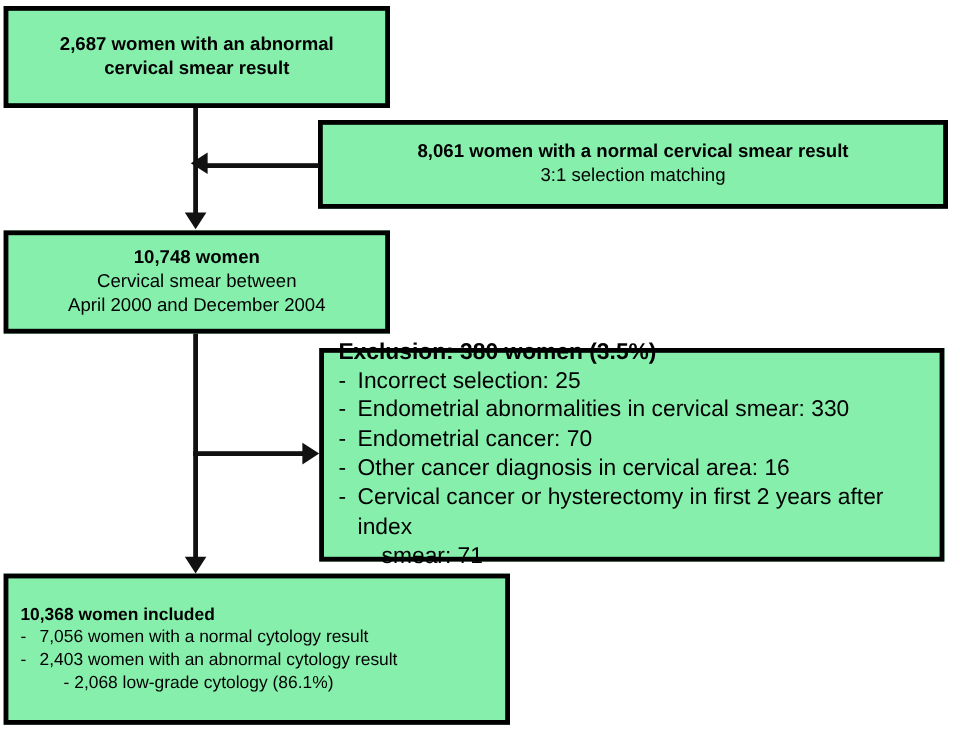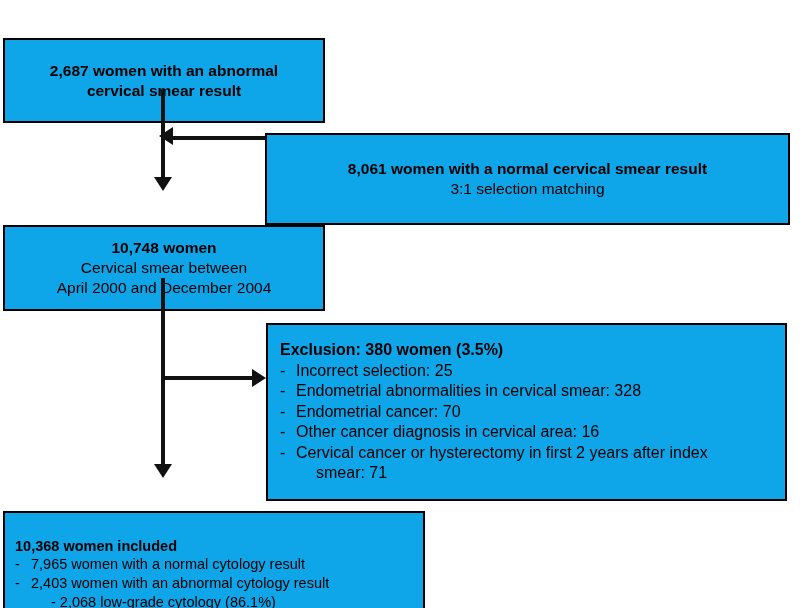--- a/index.html
+++ b/index.html
@@ -14,24 +14,23 @@
   #flowchart {
     position: relative;
     width: 800px;
     height: 608px;
     background: #ffffff;
     overflow: hidden;
   }
   .box {
     position: absolute;
     box-sizing: border-box;
-    border: 2px solid #000000;
-    background: #0ea5e9;
+    border: 4px solid #000000;
+    background: #86efac;
     line-height: 1.28;
-    margin-top: 33px;
   }
   .box-center {
     display: flex;
     flex-direction: column;
     align-items: center;
     justify-content: center;
     text-align: center;
   }
   .box-left {
     display: flex;
@@ -103,31 +102,31 @@
     border-bottom: 9px solid transparent;
     border-left: 14px solid #111111;
   }
 
   
   #box-abnormal-smear {
     left: 3px; top: 5px; width: 322px; height: 85px;
     font-size: 15.5px;
   }
   #box-normal-smear {
-    left: 265px; top: 100px; width: 525px; height: 92px;
+    left: 265px; top: 100px; width: 525px; height: 74px;
     font-size: 15.5px;
     text-align: center;
   }
   #box-total-cohort {
     left: 3px; top: 192px; width: 322px; height: 86px;
     font-size: 15.5px;
   }
   #box-exclusion {
     left: 266px; top: 290px; width: 521px; height: 178px;
-    font-size: 16px;
+    font-size: 19px;
     padding: 8px 6px 8px 12px;
   }
   #box-included {
     left: 3px; top: 478px; width: 422px; height: 126px;
     font-size: 14.5px;
     padding: 6px 24px 6px 10px;
   }
 </style>
 </head>
 <body>
@@ -152,21 +151,21 @@
 
   <div class="box box-left" id="box-exclusion">
     <span class="ln b">Exclusion: 380  women (3.5%)</span>
 
     <div class="bullet-row">
       <span class="bullet-mark r">-</span>
       <span class="bullet-text r">Incorrect selection: 25</span>
     </div>
     <div class="bullet-row">
       <span class="bullet-mark r">-</span>
-      <span class="bullet-text r">Endometrial abnormalities in cervical smear: 328</span>
+      <span class="bullet-text r">Endometrial abnormalities in cervical smear: 330</span>
     </div>
     <div class="bullet-row">
       <span class="bullet-mark r">-</span>
       <span class="bullet-text r">Endometrial cancer: 70</span>
     </div>
     <div class="bullet-row">
       <span class="bullet-mark r">-</span>
       <span class="bullet-text r">Other cancer diagnosis in cervical area: 16</span>
     </div>
     <div class="bullet-row">
@@ -176,21 +175,21 @@
     <div class="indent-row">
       <span class="ln r">smear: 71</span>
     </div>
   </div>
 
   <div class="box box-left" id="box-included">
     <span class="ln"><span class="b">10,368</span> <span class="b">women included</span></span>
 
     <div class="bullet-row">
       <span class="bullet-mark r">-</span>
-      <span class="bullet-text r">7,965  women with a normal cytology result</span>
+      <span class="bullet-text r">7,056  women with a normal cytology result</span>
     </div>
     <div class="bullet-row">
       <span class="bullet-mark r">-</span>
       <span class="bullet-text r">2,403  women with an abnormal cytology result</span>
     </div>
     <div class="sub-row">
       <span class="ln r">- 2,068  low-grade cytology (86.1%)</span>
     </div>
   </div>
 

